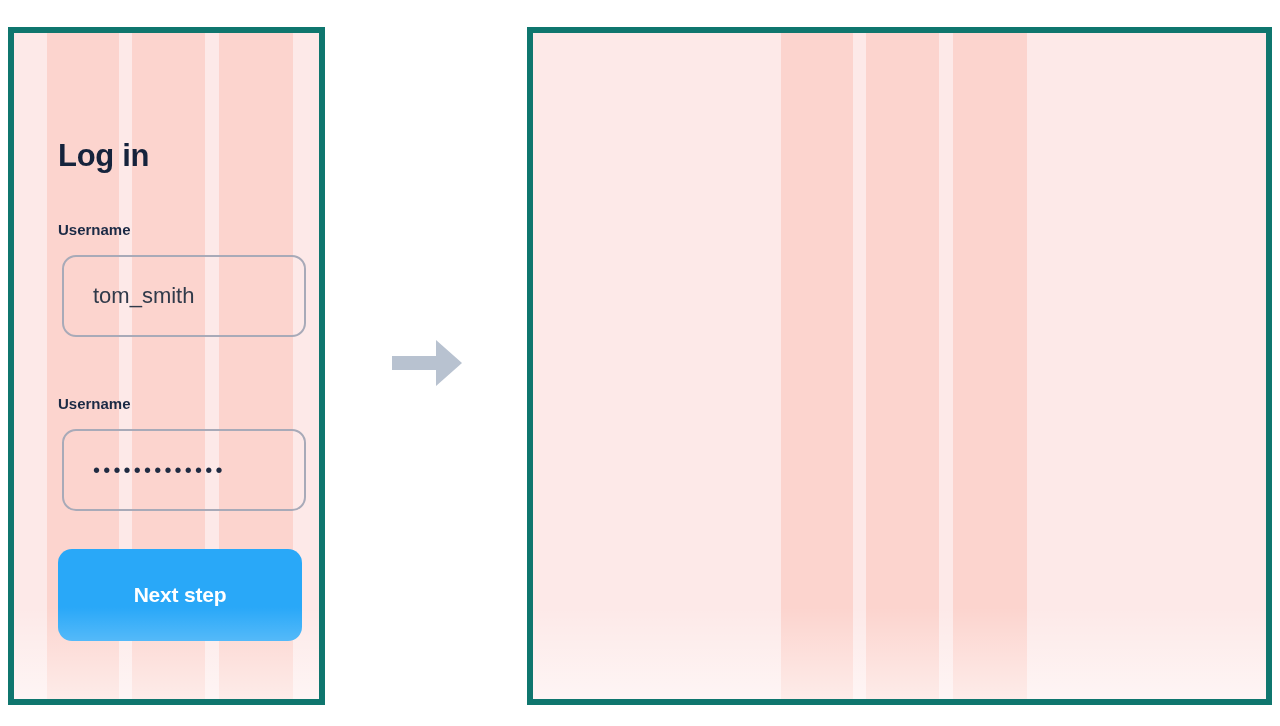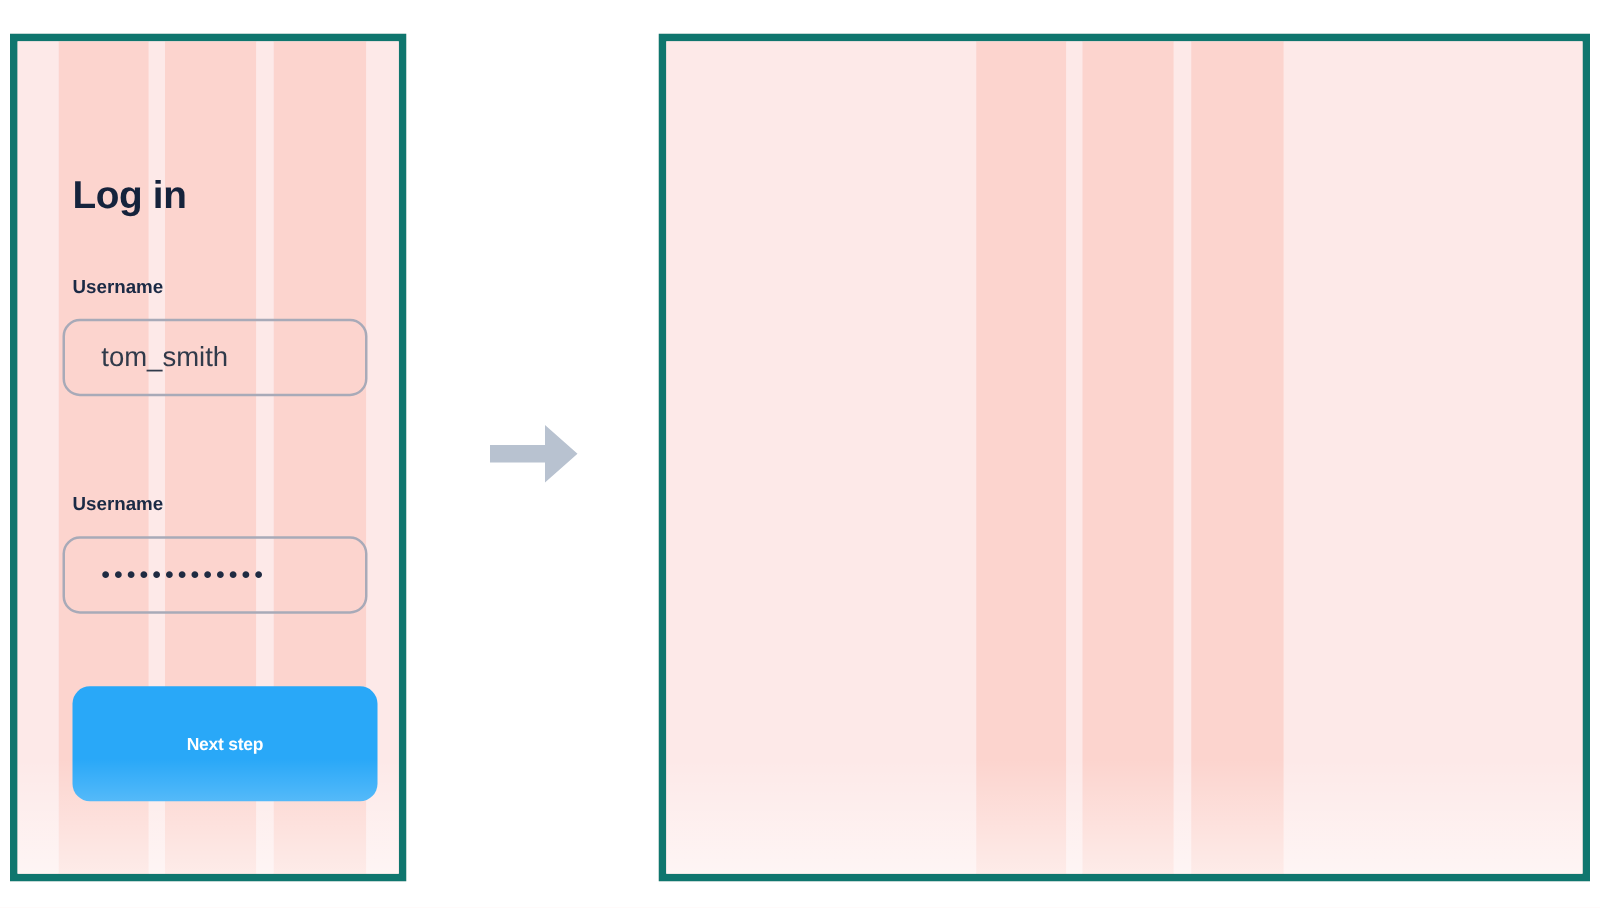--- a/index.html
+++ b/index.html
@@ -100,24 +100,24 @@
     font-size: 15px;
     font-weight: bold;
     color: #1b2a45;
     line-height: 1;
   }
   .label-username { top: 189px; }
   .label-password { top: 363px; }
 
   .input-box {
     position: absolute;
-    left: 0;
+    left: 12px;
     box-sizing: border-box;
     width: 244px;
-    height: 62px;
+    height: 82px;
     border: 2px solid #a8aab8;
     border-radius: 14px;
     background: transparent;
     display: flex;
     align-items: center;
     padding-left: 29px;
     font-size: 22px;
     color: #303a4a;
     outline: none;
   }
@@ -136,21 +136,21 @@
     left: 8px;
     top: 516px;
     box-sizing: border-box;
     width: 244px;
     height: 92px;
     border: none;
     border-radius: 14px;
     background: #29a8f8;
     color: #ffffff;
     font-family: "Liberation Sans", sans-serif;
-    font-size: 14px;
+    font-size: 21px;
     font-weight: bold;
     letter-spacing: -0.2px;
     cursor: pointer;
   }
 
   
   #transition-arrow {
     position: absolute;
     left: 392px;
     top: 334px;

